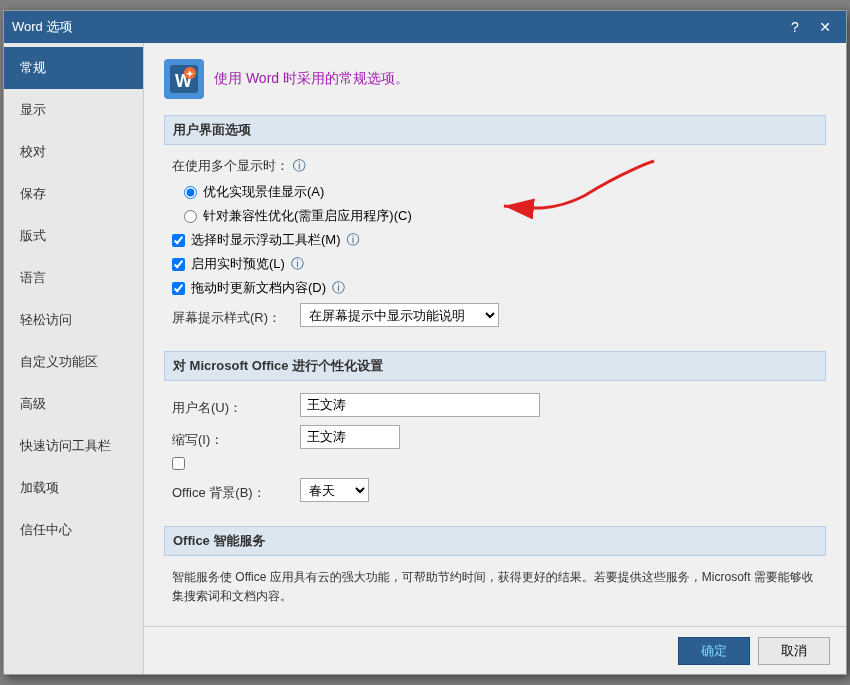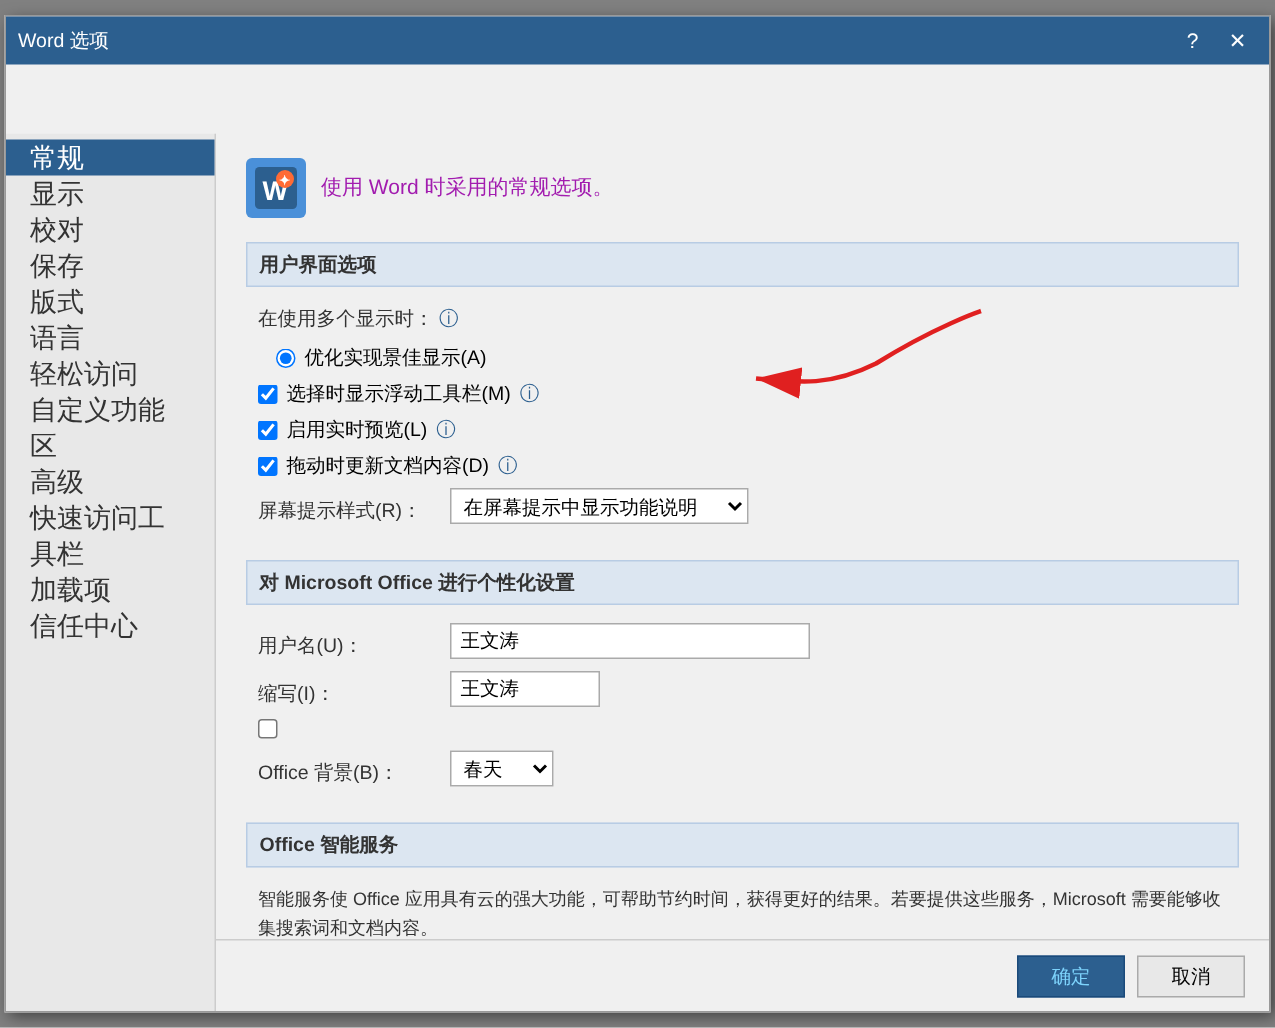--- a/index.html
+++ b/index.html
@@ -15,21 +15,20 @@
       overflow: hidden;
     }
     .dialog {
       width: 844px;
       height: 665px;
       background: #f0f0f0;
       border: 1px solid #999;
       display: flex;
       flex-direction: column;
       box-shadow: 3px 3px 10px rgba(0,0,0,0.5);
-      gap: 46px;
     }
     .title-bar {
       background: #2c5f8f;
       color: white;
       height: 32px;
       display: flex;
       align-items: center;
       justify-content: space-between;
       padding: 0 8px;
       flex-shrink: 0;
@@ -61,23 +60,23 @@
       overflow: hidden;
     }
     .sidebar {
       width: 140px;
       background: #e8e8e8;
       border-right: 1px solid #ccc;
       flex-shrink: 0;
       padding: 4px 0;
     }
     .sidebar-item {
-      padding: 0 16px;
+      padding: 12px 16px;
       cursor: pointer;
-      font-size: 18px;
+      font-size: 13px;
       color: #333;
     }
     .sidebar-item.active {
       background: #2c5f8f;
       color: white;
     }
     .content-area {
       flex: 1;
       display: flex;
       flex-direction: column;
@@ -276,20 +275,24 @@
         <div class="section-header">用户界面选项</div>
         <div class="section-content">
           <div class="option-group-label">
             <span>在使用多个显示时：</span>
             <span class="info-icon">ⓘ</span>
           </div>
           <div class="radio-row">
             <input type="radio" name="display_opt" id="radio1" checked="" style="">
             <label for="radio1">优化实现景佳显示(A)</label>
           </div>
+          <div class="radio-row">
+            <input type="radio" name="display_opt" id="radio2" style="">
+            <label for="radio2">针对兼容性优化(需重启应用程序)(C)</label>
+          </div>
 
           <div class="checkbox-row">
             <input type="checkbox" id="chk1" checked="" style="">
             <label for="chk1">选择时显示浮动工具栏(M)</label>
             <span class="info-icon">ⓘ</span>
           </div>
           <div class="checkbox-row">
             <input type="checkbox" id="chk2" checked="" style="">
             <label for="chk2">启用实时预览(L)</label>
             <span class="info-icon">ⓘ</span>

